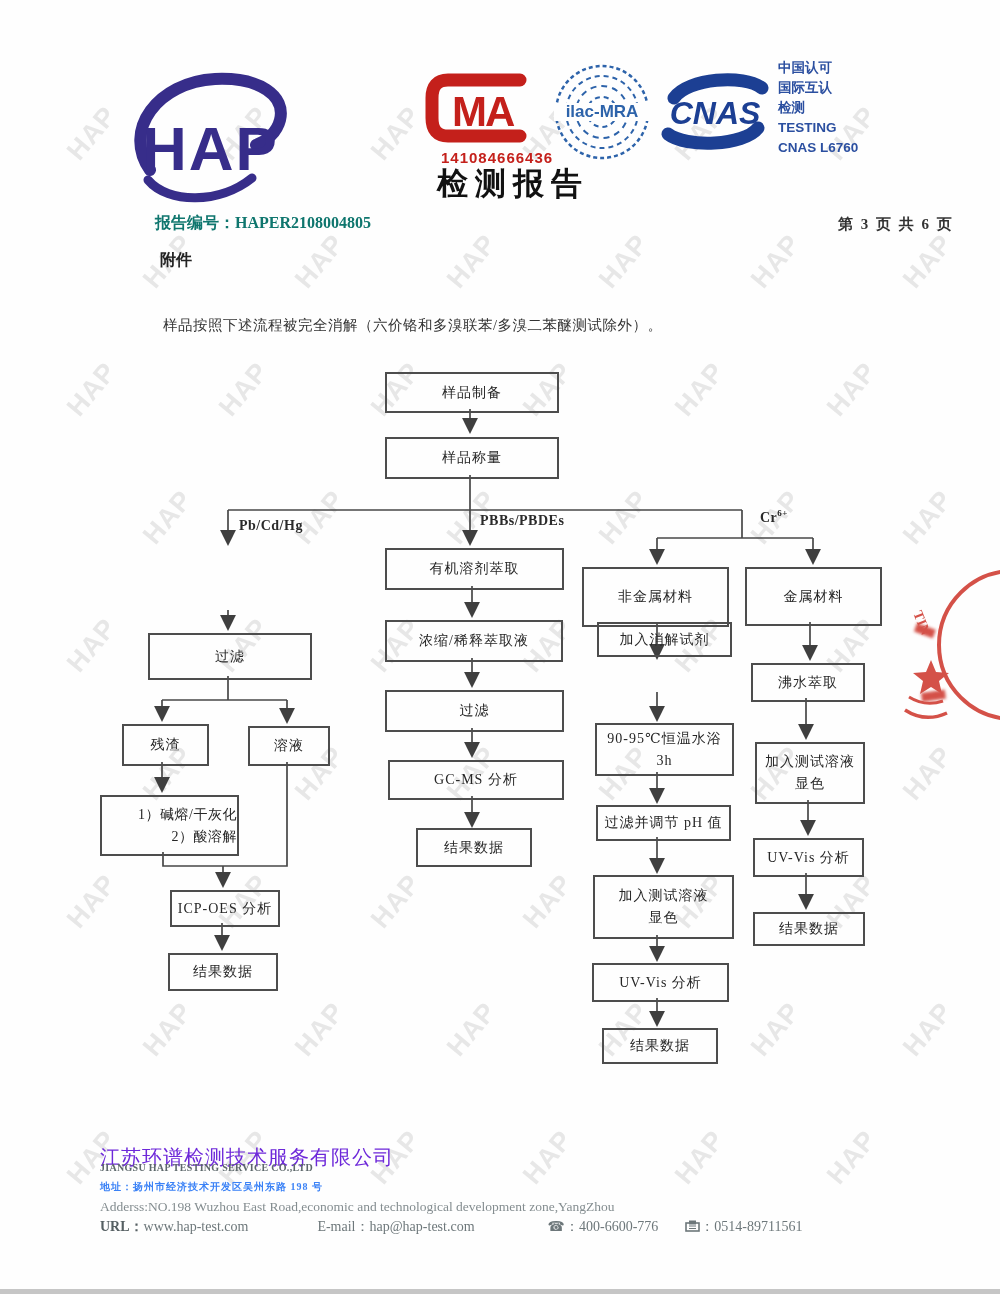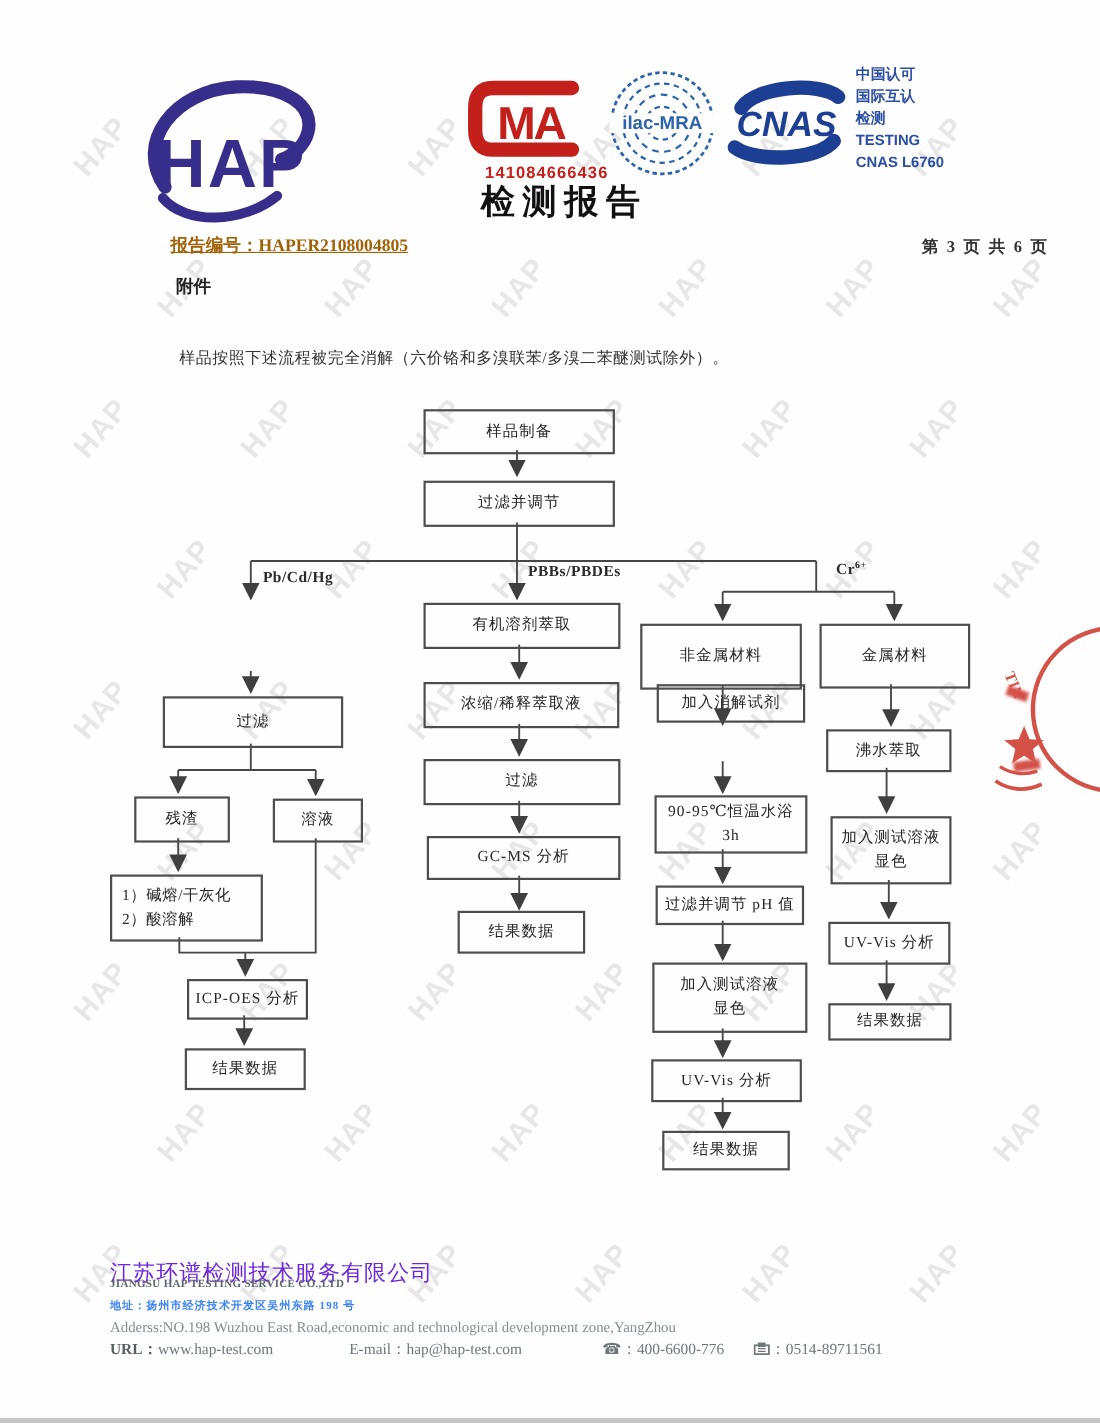--- a/index.html
+++ b/index.html
@@ -8,30 +8,30 @@
   .abs{position:absolute;}
   
   .wm{position:absolute;font-family:"Liberation Sans","DejaVu Sans",sans-serif;
       font-weight:bold;font-size:27px;color:rgba(110,110,110,0.16);
       transform:rotate(-50deg);letter-spacing:1px;pointer-events:none;user-select:none;}
   
   .doc-title{font-size:31px;font-weight:bold;letter-spacing:7px;color:#111;}
   .cma-num{font-family:"Liberation Sans","DejaVu Sans",sans-serif;font-size:15px;font-weight:bold;color:#c4201b;letter-spacing:1px;}
   .accred{font-family:"Liberation Sans","DejaVu Sans",sans-serif;font-size:13.5px;font-weight:bold;
           color:#2b4fa0;line-height:20px;}
-  .report-no{font-size:16px;font-weight:bold;color:#a16207;text-decoration:underline;}
+  .report-no{font-size:16px;font-weight:bold;color:#0f766e;}
   .page-info{font-size:15px;font-weight:bold;color:#333;letter-spacing:2px;}
   .attach{font-size:16px;font-weight:bold;color:#222;}
   .sec-title{font-size:16px;font-weight:bold;color:#1b1b1b;letter-spacing:1px;}
   .intro{font-size:14.5px;color:#333;letter-spacing:0.5px;}
   
   .fb{position:absolute;border:2px solid #4d4d4d;display:flex;flex-direction:column;
       align-items:center;justify-content:center;font-size:14px;color:#262626;
       line-height:1.55;text-align:right;background:transparent;letter-spacing:1px;}
-  .fb.leftalign{align-items:flex-start;text-align:left;padding-left:9px;letter-spacing:0.5px;font-family:Liberation Serif, serif;}
+  .fb.leftalign{align-items:flex-end;text-align:left;padding-left:9px;letter-spacing:0.5px;font-family:Liberation Serif, serif;}
   .branch-label{position:absolute;font-size:14px;font-weight:bold;color:#2a2a2a;letter-spacing:0.5px;}
   .branch-label sup{font-size:9px;}
   svg.wires{position:absolute;left:0;top:0;pointer-events:none;}
   
   .ft{position:absolute;left:100px;color:#7d8588;}
   .f-cn{font-size:20px;color:#6d28d9;letter-spacing:1px;}
   .f-en{font-size:10px;font-weight:bold;color:#5d686b;letter-spacing:0.3px;}
   .f-adcn{font-size:10px;font-weight:bold;color:#3b82f6;letter-spacing:1px;}
   .f-aden{font-size:13.5px;color:#848d90;}
   .f-url{font-size:14px;color:#6d777a;}
@@ -190,21 +190,21 @@
   </svg>
 
   <div class="branch-label" style="left:239px;top:518px;">Pb/Cd/Hg</div>
   <div class="branch-label" style="left:480px;top:513px;">PBBs/PBDEs</div>
   <div class="branch-label" style="left:760px;top:508px;"><span>Cr</span><sup>6+</sup></div>
 
   <div class="fb" style="left:385px;top:372px;width:170px;height:37px;">
     <span>样品制备</span>
     </div>
   <div class="fb" style="left:385px;top:437px;width:170px;height:38px;">
-    <span>过滤并调节</span>
+    <span>样品称量</span>
     </div>
 
   <div class="fb" style="left:148px;top:633px;width:160px;height:43px;">
     <span>过滤</span>
     </div>
   <div class="fb" style="left:122px;top:724px;width:83px;height:38px;">
     <span>残渣</span>
     </div>
   <div class="fb" style="left:248px;top:726px;width:78px;height:36px;">
     <span>溶液</span>

